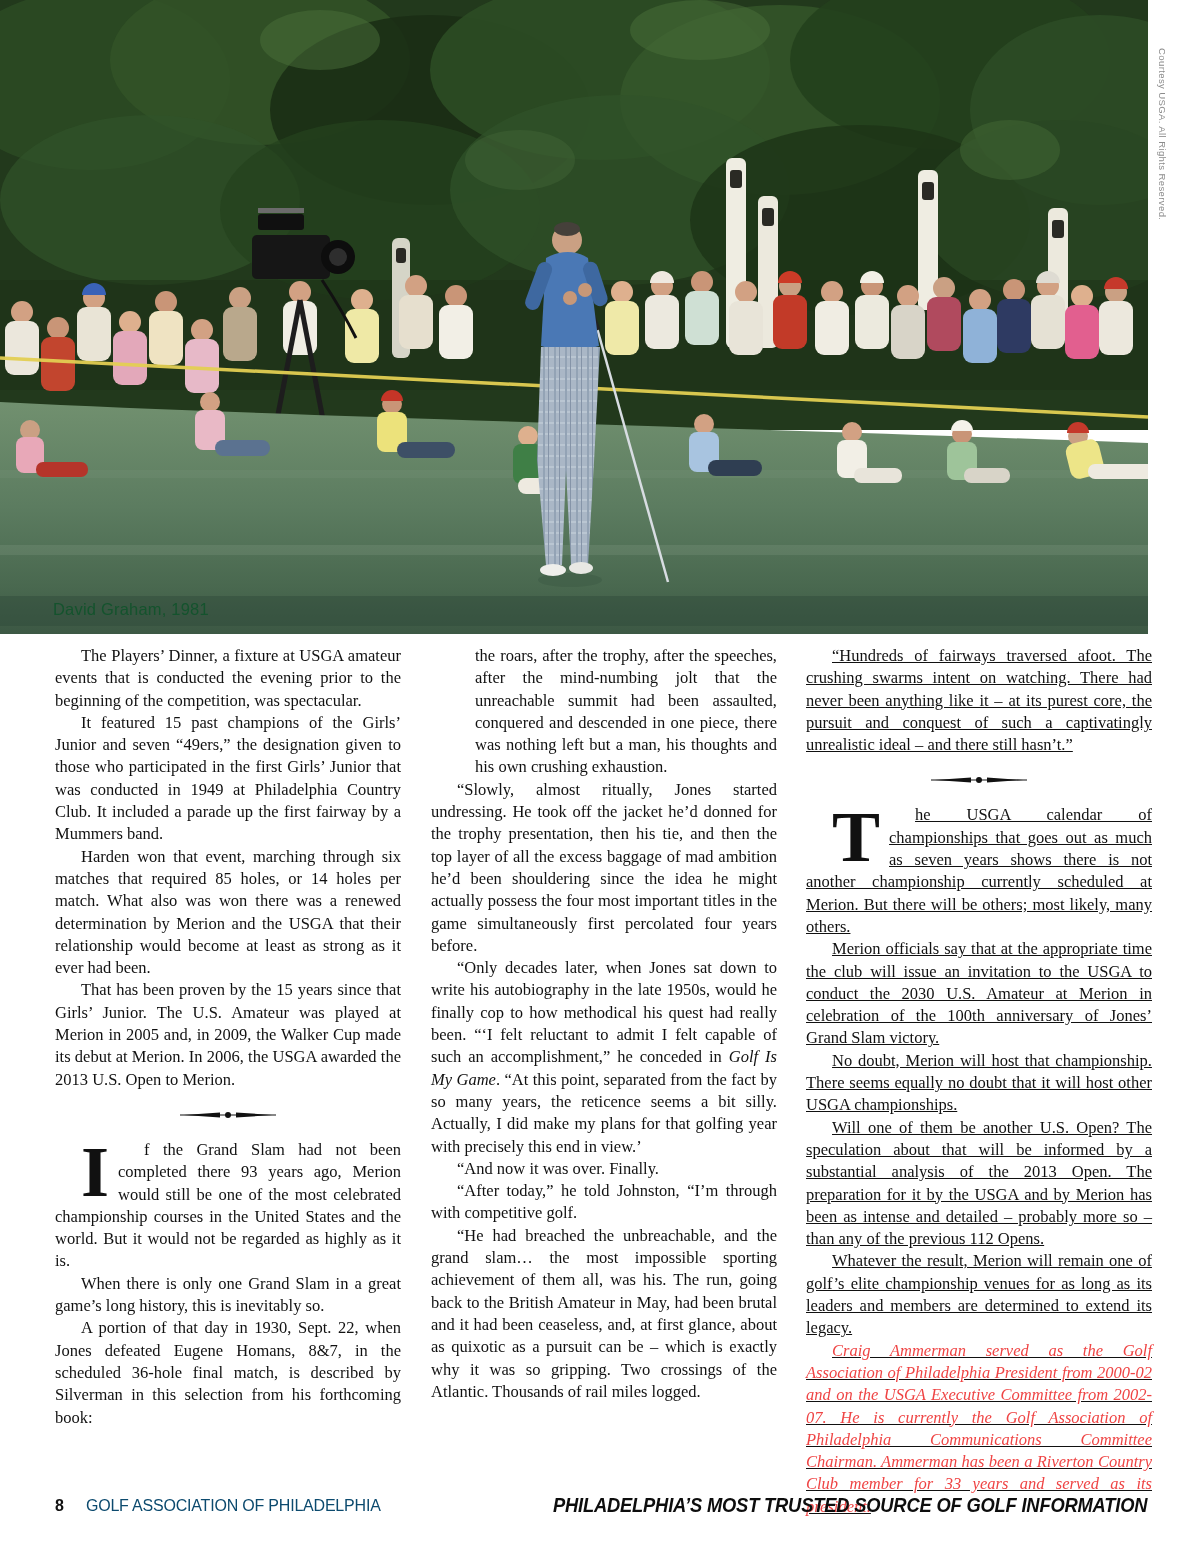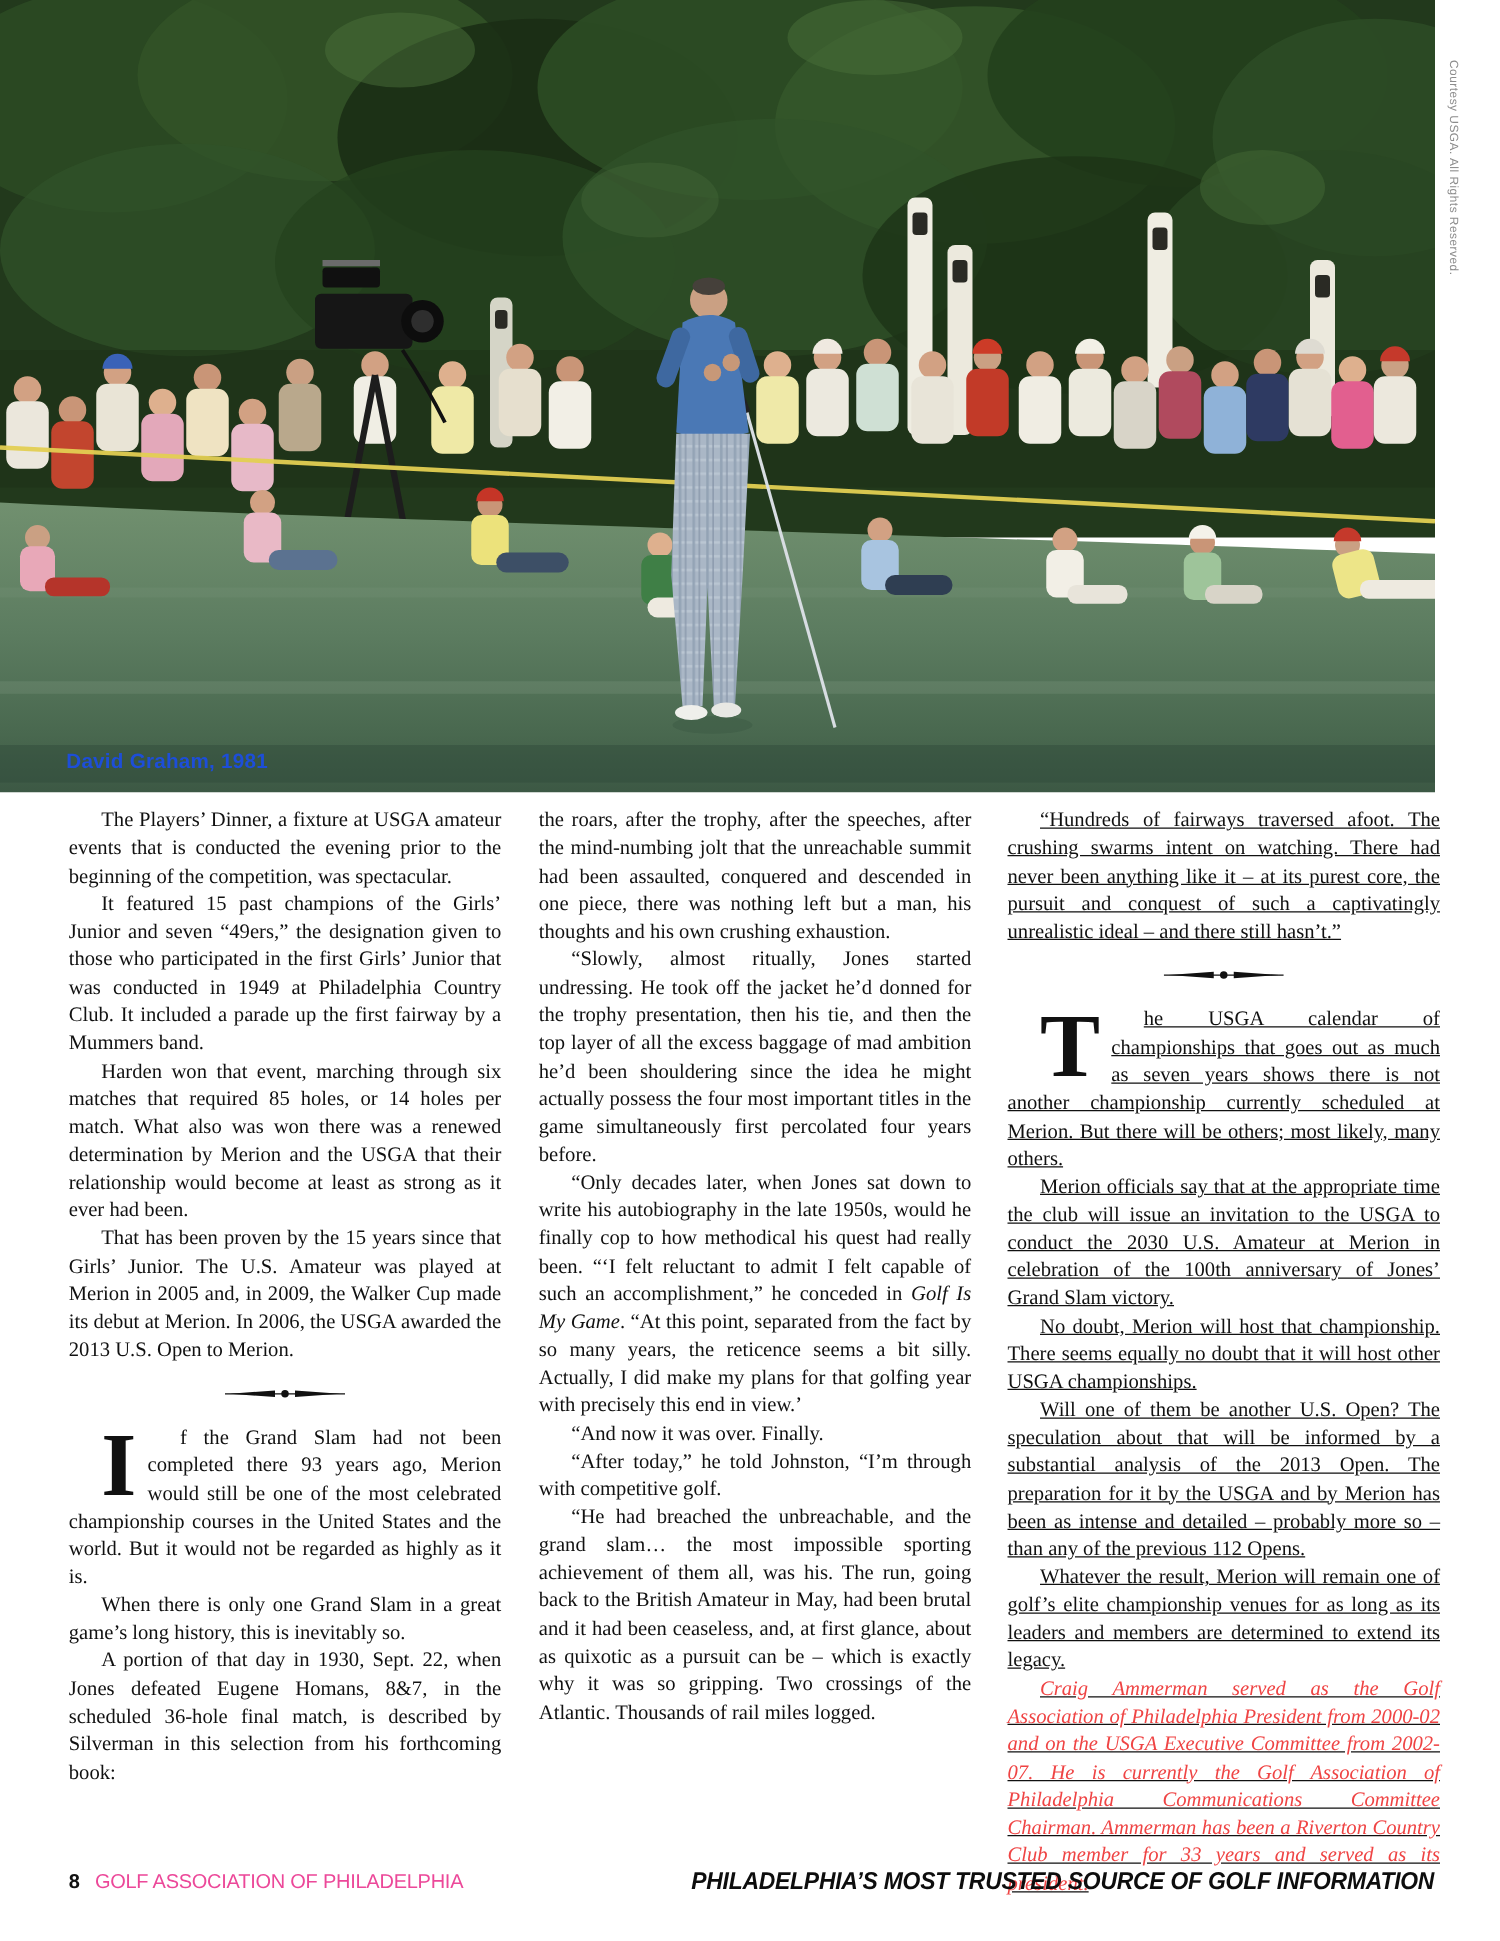--- a/index.html
+++ b/index.html
@@ -2,42 +2,42 @@
 <html><head>
 <meta charset="utf-8">
 <style>
   html,body{margin:0;padding:0;background:#e9e9e9;}
   .page{position:relative;width:1200px;height:1553px;background:#ffffff;overflow:hidden;
         font-family:"Liberation Serif",serif;color:#111;}
   
   .photo{position:absolute;left:0;top:0;width:1148px;height:634px;overflow:hidden;}
   .photo svg{display:block;width:100%;height:100%;}
   .photo-caption{position:absolute;left:53px;bottom:15px;
-        font-family:"Liberation Sans",sans-serif;font-size:16.5px;font-weight:bold;
-        letter-spacing:.2px;color:#1d4ed8;text-align:center;}
+        font-family:"Liberation Sans",sans-serif;font-size:16.5px;font-weight:normal;
+        letter-spacing:.2px;color:#14532d;text-align:center;}
   .credit{position:absolute;left:1157px;top:48px;writing-mode:vertical-rl;
         font-family:"Liberation Sans",sans-serif;font-size:9.5px;color:#8c8c8c;
         letter-spacing:.4px;white-space:nowrap;}
   
   .col{position:absolute;top:645px;width:346px;font-size:16.5px;line-height:22.3px;
        text-align:justify;}
   .col-1{left:55px;} .col-2{left:431px;} .col-3{left:806px;text-decoration:underline;}
   .col p{margin:0;text-indent:26px;}
-  .col p.noindent{text-indent:0;}
+  .col p.noindent{text-indent:0;margin-left:44px;}
   .divider{display:flex;justify-content:center;margin:18px 0;}
   .dropcap-p{text-indent:0;}
   .dropcap{float:left;font-size:72px;line-height:56px;font-weight:bold;
            padding:5px 9px 0 0;}
   .book-title{font-style:italic;}
   .bio{margin-top:24px;text-indent:0;font-style:italic;color:#ef4444;}
   
   .footer-left{position:absolute;left:55px;top:1497px;
         font-family:"Liberation Sans",sans-serif;font-size:16px;}
   .footer-left .pagenum{font-weight:bold;color:#111;}
-  .footer-left .folio{color:#ec4899;margin-left:12px;letter-spacing:-.2px;}
+  .footer-left .folio{color:#0c4a6e;margin-left:22px;letter-spacing:-.2px;}
   .footer-right{position:absolute;right:53px;top:1494px;
         font-family:"Liberation Sans",sans-serif;font-weight:bold;font-style:italic;
         font-size:19.5px;color:#0d0d0d;letter-spacing:-.2px;
         transform:scaleX(.94);transform-origin:100% 50%;white-space:nowrap;}
 </style>
 </head>
 <body>
 
 <div class="page">
 

